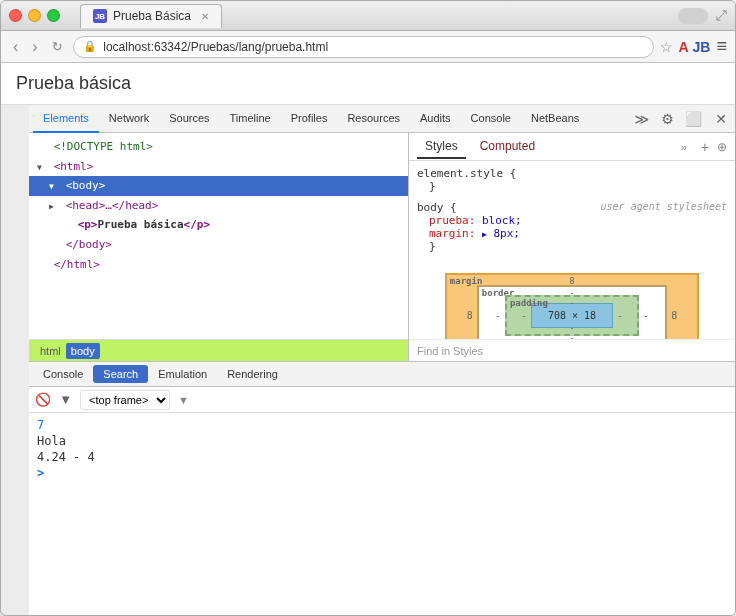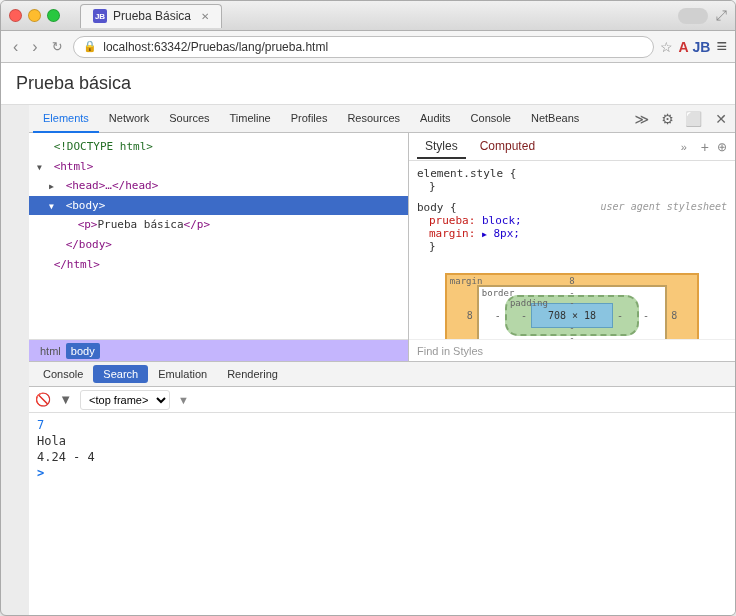--- a/index.html
+++ b/index.html
@@ -50,21 +50,21 @@
     
     .dom-panel { width: 380px; border-right: 1px solid #c0c0c0; display: flex; flex-direction: column; background: white; flex-shrink: 0; overflow: hidden; }
     .dom-content { flex: 1; padding: 4px 0; font-size: 11px; font-family: 'Menlo', 'Monaco', monospace; overflow: auto; line-height: 1.6; }
     .dom-line { padding: 1px 8px; white-space: nowrap; }
     .dom-line.selected { background: #3c6bc7; }
     .dom-line.selected span { color: white !important; }
     .dom-tag { color: #881280; }
     .dom-text { color: #333; }
     .dom-comment { color: #236e25; }
     .indent1 { padding-left: 20px; }
-    .indent2 { padding-left: 32px; }
+    .indent2 { padding-left: 32px; font-weight: bold; }
     .triangle { display: inline-block; width: 10px; cursor: pointer; color: #555; }
     .triangle.open::before { content: '▼'; font-size: 8px; }
     .triangle.closed::before { content: '▶'; font-size: 8px; }
     .triangle.leaf::before { content: ' '; }
 
     
     .styles-panel { flex: 1; display: flex; flex-direction: column; background: white; overflow: hidden; }
     .styles-tabs { display: flex; align-items: center; border-bottom: 1px solid #ddd; height: 28px; padding: 0 8px; flex-shrink: 0; gap: 6px; }
     .styles-tab { font-size: 12px; color: #7f1d1d; padding: 4px 8px; cursor: pointer; border-bottom: 2px solid transparent; }
     .styles-tab.active { color: #333; border-bottom: 2px solid #333; }
@@ -82,32 +82,32 @@
     .style-line { padding-left: 12px; }
     .style-triangle { color: #1c00cf; font-size: 8px; }
 
     
     .box-model { display: flex; align-items: center; justify-content: center; padding: 10px; margin-top: 10px; }
     .box-margin { background: #f8c878; border: 2px solid #e0a040; padding: 8px; position: relative; font-size: 10px; color: #555; }
     .box-border { background: #ffffff; border: 2px solid #c0a060; padding: 6px; position: relative; font-size: 10px; color: #555; }
     .box-padding { background: #b5d7a8; border: 2px dashed #80a870; padding: 6px; position: relative; font-size: 10px; color: #555; }
     .box-content { background: #8ac4e0; border: 1px solid #60a0c0; padding: 6px 16px; font-size: 10px; color: #333; white-space: nowrap; display: flex; align-items: center; justify-content: center; }
     .box-label { position: absolute; font-size: 9px; color: #666; }
-    .box-label.tl { top: 1px; left: 3px; }
+    .box-label.tl { top: 1px; left: 3px; font-weight: bold; }
     .box-label.top-val { top: 1px; left: 50%; transform: translateX(-50%); }
     .box-label.bottom-val { bottom: 1px; left: 50%; transform: translateX(-50%); }
     .box-side-label { padding: 0 4px; font-size: 10px; color: #666; }
 
     
     .bottom-tabs { background: #f3f3f3; border-top: 1px solid #c0c0c0; border-bottom: 1px solid #c0c0c0; height: 26px; display: flex; align-items: center; padding: 0 4px; flex-shrink: 0; }
     .bottom-tab { padding: 3px 10px; font-size: 11px; color: #333; cursor: pointer; border: none; background: none; }
     .bottom-tab.active { background: #3c6bc7; color: white; border-radius: 3px; }
 
     
-    .breadcrumb { height: 22px; background: #c4b5fd; border-top: 1px solid #ddd; display: flex; align-items: center; padding: 0 6px; font-size: 11px; flex-shrink: 0; }
+    .breadcrumb { height: 22px; background: #bef264; border-top: 1px solid #ddd; display: flex; align-items: center; padding: 0 6px; font-size: 11px; flex-shrink: 0; }
     .breadcrumb-item { padding: 2px 5px; color: #555; cursor: pointer; border-radius: 2px; }
     .breadcrumb-item.active { background: #3c6bc7; color: white; }
 
     
     .console-panel { flex: 1; background: white; overflow: hidden; display: flex; flex-direction: column; }
     .console-toolbar { height: 26px; border-bottom: 1px solid #ddd; display: flex; align-items: center; padding: 0 6px; gap: 8px; flex-shrink: 0; }
     .console-icon { font-size: 13px; color: #666; cursor: pointer; }
     .console-select { border: 1px solid #ddd; border-radius: 3px; font-size: 11px; padding: 2px 4px; background: white; }
     .console-content { flex: 1; padding: 4px 8px; font-size: 12px; font-family: 'Menlo', 'Monaco', monospace; overflow: auto; }
     .console-line { padding: 1px 0; display: flex; align-items: baseline; }
@@ -186,27 +186,27 @@
       <div class="dom-panel">
         <div class="dom-content">
           <div class="dom-line">
             <span class="triangle leaf"></span>
             <span class="dom-comment">&lt;!DOCTYPE html&gt;</span>
           </div>
           <div class="dom-line">
             <span class="triangle open"></span>
             <span class="dom-tag">&lt;html&gt;</span>
           </div>
+          <div class="dom-line indent1 selected">
+            <span class="triangle open"></span>
+            <span class="dom-tag">&lt;body&gt;</span>
+          </div>
           <div class="dom-line indent1">
             <span class="triangle closed"></span>
             <span class="dom-tag">&lt;head&gt;…&lt;/head&gt;</span>
-          </div>
-          <div class="dom-line indent1 selected">
-            <span class="triangle open"></span>
-            <span class="dom-tag">&lt;body&gt;</span>
           </div>
           <div class="dom-line indent2">
             <span class="triangle leaf"></span>
             <span class="dom-tag">&lt;p&gt;</span><span class="dom-text">Prueba básica</span><span class="dom-tag">&lt;/p&gt;</span>
           </div>
           <div class="dom-line indent1">
             <span class="triangle leaf"></span>
             <span class="dom-tag">&lt;/body&gt;</span>
           </div>
           <div class="dom-line">
@@ -266,21 +266,21 @@
             <div class="box-margin" style="position:relative; padding: 10px 16px 10px 16px;">
               <span class="box-label tl">margin</span>
               <span class="box-label top-val">8</span>
               <div style="display:flex; align-items:center;">
                 <span class="box-side-label">8</span>
                 <div class="box-border" style="position:relative; padding: 8px 12px 8px 12px;">
                   <span class="box-label tl">border</span>
                   <span class="box-label top-val">-</span>
                   <div style="display:flex; align-items:center;">
                     <span class="box-side-label">-</span>
-                    <div class="box-padding" style="position:relative; padding: 6px 10px 6px 10px; border-radius: 13px;">
+                    <div class="box-padding" style="position:relative; padding: 6px 10px 6px 10px;">
                       <span class="box-label tl">padding</span>
                       <span class="box-label top-val">-</span>
                       <div style="display:flex; align-items:center;">
                         <span class="box-side-label">-</span>
                         <div class="box-content">708 × 18</div>
                         <span class="box-side-label">-</span>
                       </div>
                       <span class="box-label bottom-val">-</span>
                     </div>
                     <span class="box-side-label">-</span>

